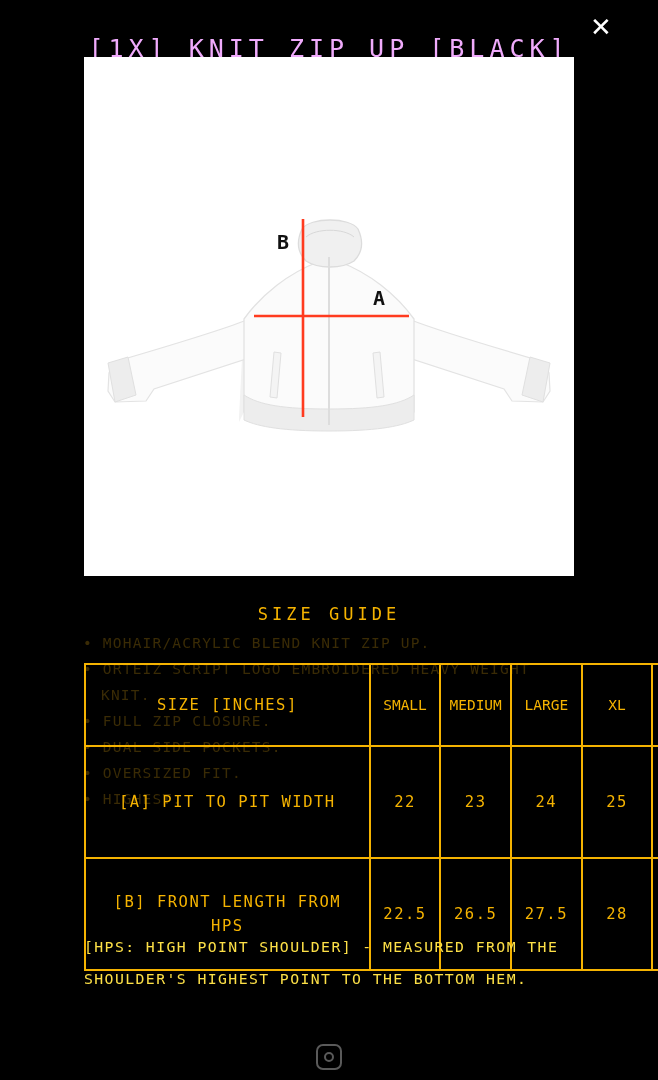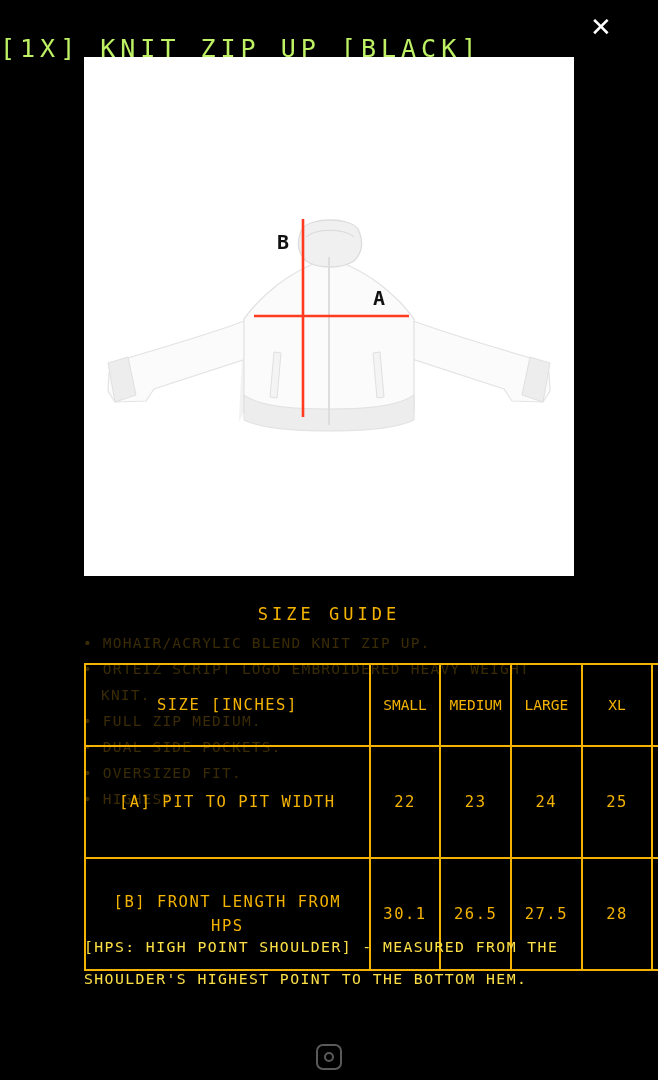--- a/index.html
+++ b/index.html
@@ -20,23 +20,24 @@
   .bg-layer {
     position: absolute;
     inset: 0;
     z-index: 0;
   }
   .bg-title {
     position: absolute;
     top: 34px;
     left: 0;
     width: 658px;
+    text-align: center;
     font-size: 25px;
     letter-spacing: 5px;
-    color: #bef264;
+    color: #f0abfc;
     white-space: nowrap;
   }
   .bg-bullets {
     position: absolute;
     top: 630px;
     left: 60px;
     width: 560px;
     color: #3a2b05;
     font-size: 14.5px;
     line-height: 26px;
@@ -174,21 +175,21 @@
 </style>
 </head>
 <body>
 
 <div class="bg-layer">
   <div class="bg-title">[1X] KNIT ZIP UP [BLACK]</div>
   <div class="bg-bullets">
     <div>• MOHAIR/ACRYLIC BLEND KNIT ZIP UP.</div>
     <div>• ORTEIZ SCRIPT LOGO EMBROIDERED HEAVY WEIGHT</div>
     <div class="ind">KNIT.</div>
-    <div>• FULL ZIP MEDIUM.</div>
+    <div>• FULL ZIP CLOSURE.</div>
     <div>• DUAL SIDE POCKETS.</div>
     <div>• OVERSIZED FIT.</div>
     <div>• HIGHEST.</div>
   </div>
 </div>
 
 <div class="modal">
 
   <div class="close-btn">✕</div>
 
@@ -256,21 +257,21 @@
         <tr>
           <td class="label-col">[A] PIT TO PIT WIDTH</td>
           <td class="sz">22</td>
           <td class="sz">23</td>
           <td class="sz">24</td>
           <td class="sz">25</td>
           <td class="sz">26</td>
         </tr>
         <tr>
           <td class="label-col">[B] FRONT LENGTH FROM HPS</td>
-          <td class="sz">30.1</td>
+          <td class="sz">22.5</td>
           <td class="sz">26.5</td>
           <td class="sz">27.5</td>
           <td class="sz">28</td>
           <td class="sz">29</td>
         </tr>
       </tbody>
     </table>
   </div>
 
   <div class="footnote">[HPS: HIGH POINT SHOULDER] - MEASURED FROM THE SHOULDER'S HIGHEST POINT TO THE BOTTOM HEM.</div>

